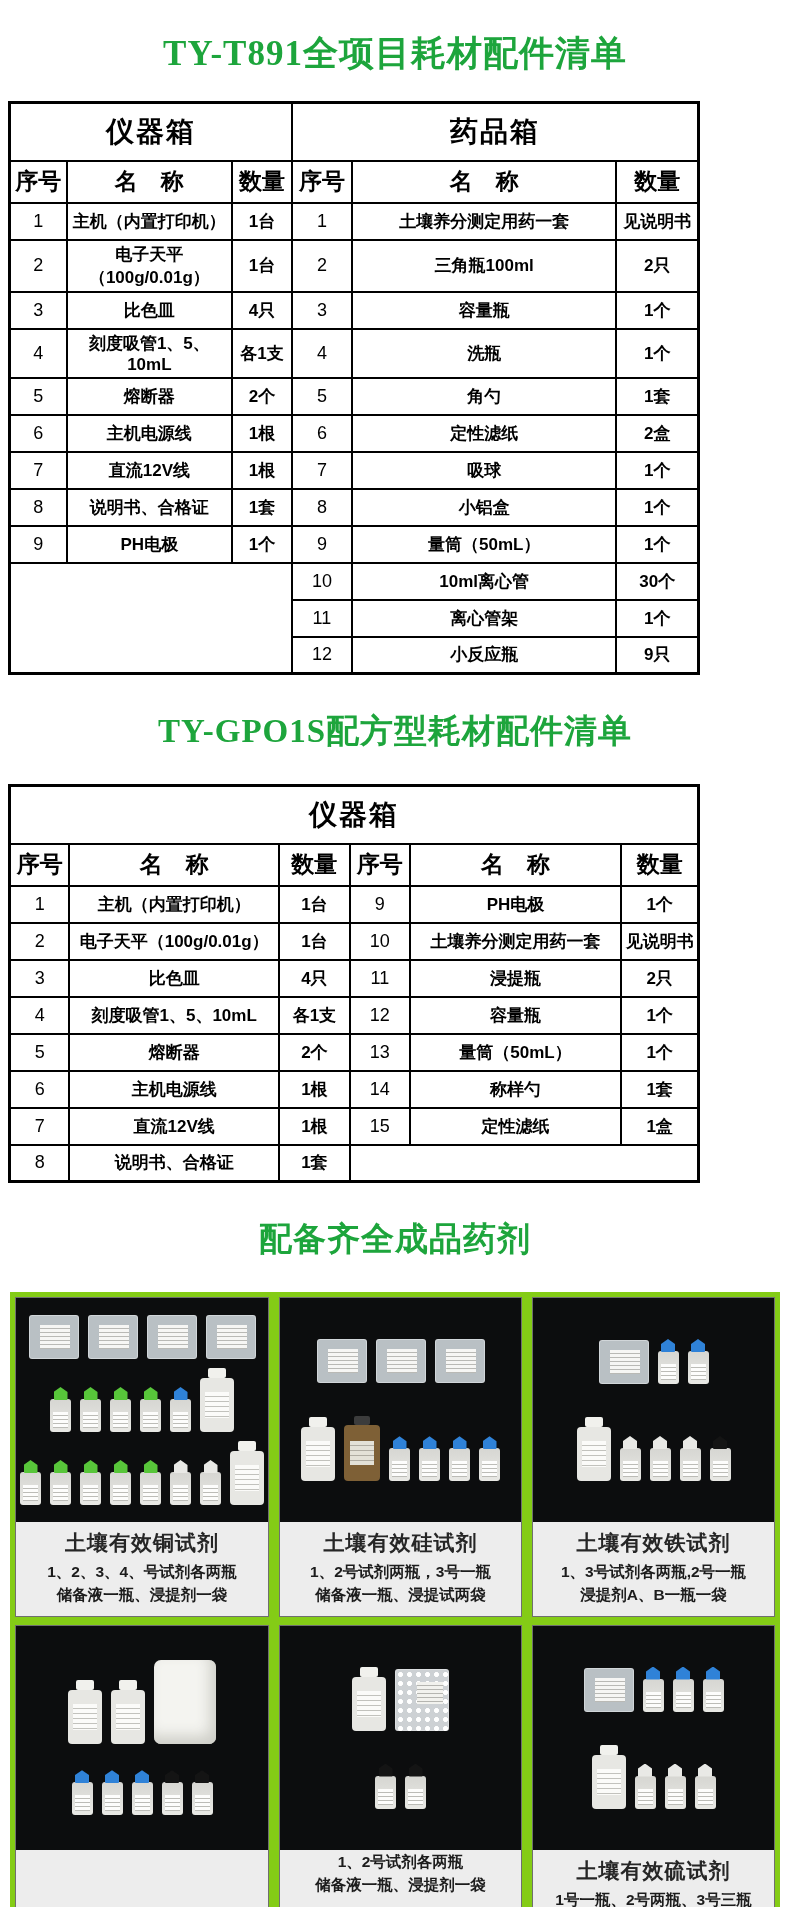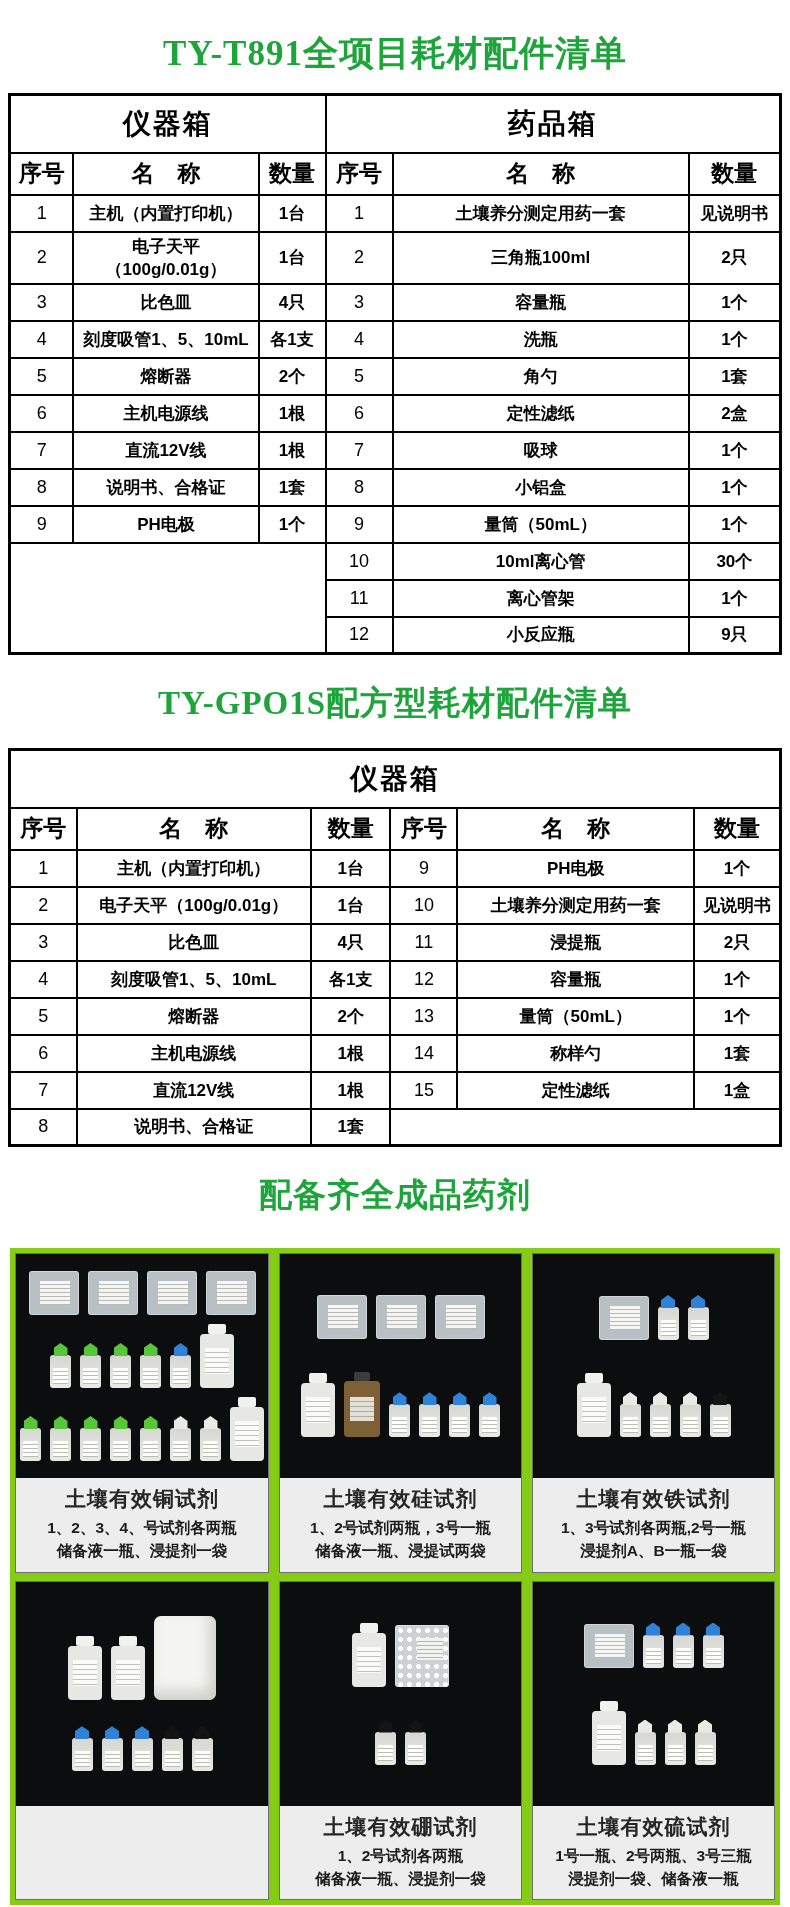--- a/index.html
+++ b/index.html
@@ -14,22 +14,22 @@
     font-weight:bold;
     color:#1da53c;
     text-align:center;
     font-size:35px;
     letter-spacing:1px;
     padding:30px 0 16px;
   }
   .green-title.small { font-size:33px; padding:26px 0 22px; }
 
   table.list {
-    width:774px;
-    margin:0 8px;
+    width:692px;
+    margin:8px 8px;
     border-collapse:collapse;
     table-layout:fixed;
     text-align:center;
   }
   table.list th, table.list td {
     border:2px solid #000;
     text-align:center;
     vertical-align:middle;
   }
   table.list { border:3px solid #000; }
@@ -424,21 +424,20 @@
           <div class="ph-row">
             <span class="it jar"></span>
             <span class="it beads"></span>
           </div>
           <div class="ph-row">
             <span class="it drop cap-black"></span>
             <span class="it drop cap-black"></span>
           </div>
         </div>
         <div class="caption">
-          <div class="cap-title">土壤有效硼试剂</div>
           <div class="cap-line">1、2号试剂各两瓶</div>
           <div class="cap-line">储备液一瓶、浸提剂一袋</div>
         </div>
       </div>
       <div class="card">
         <div class="photo">
           <div class="ph-row">
             <span class="it bag"></span>
             <span class="it drop cap-blue"></span>
             <span class="it drop cap-blue"></span>

